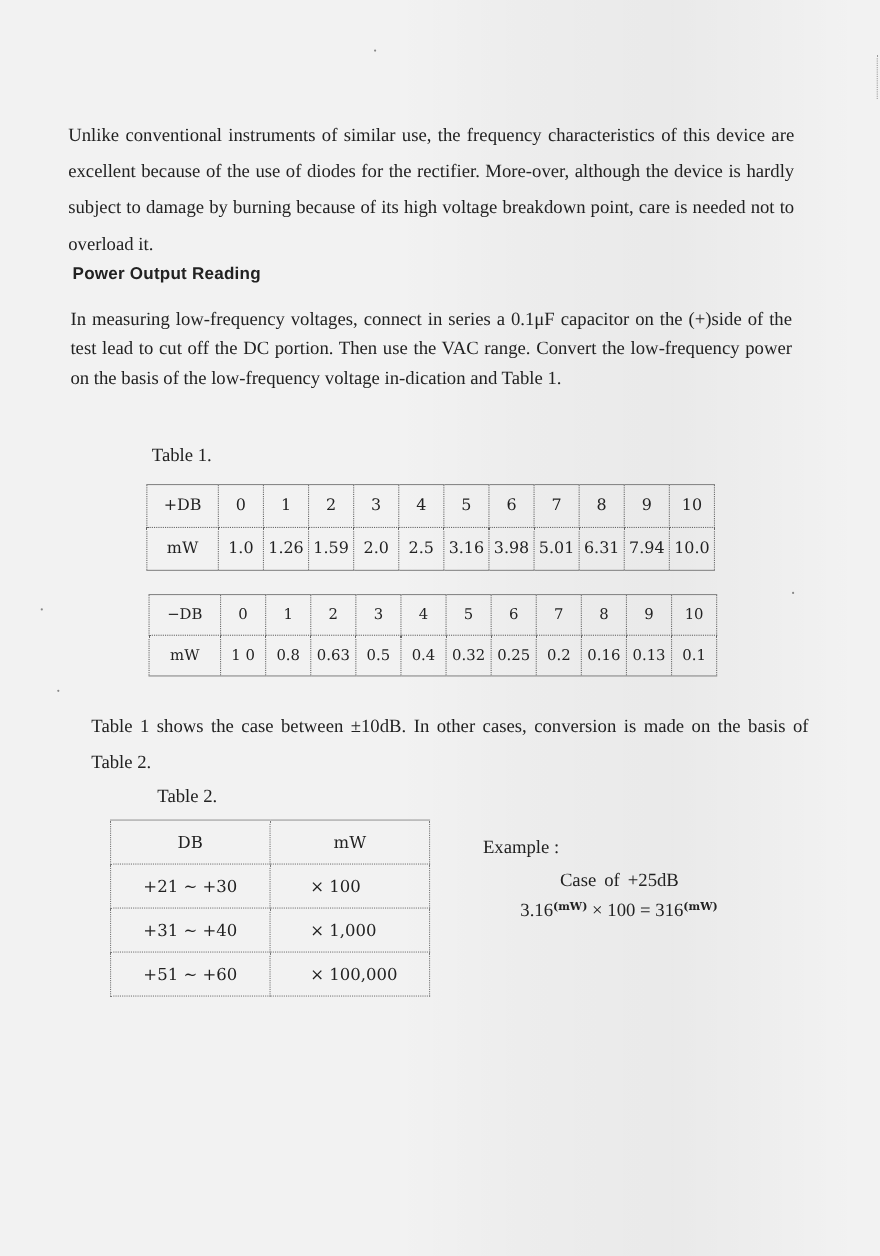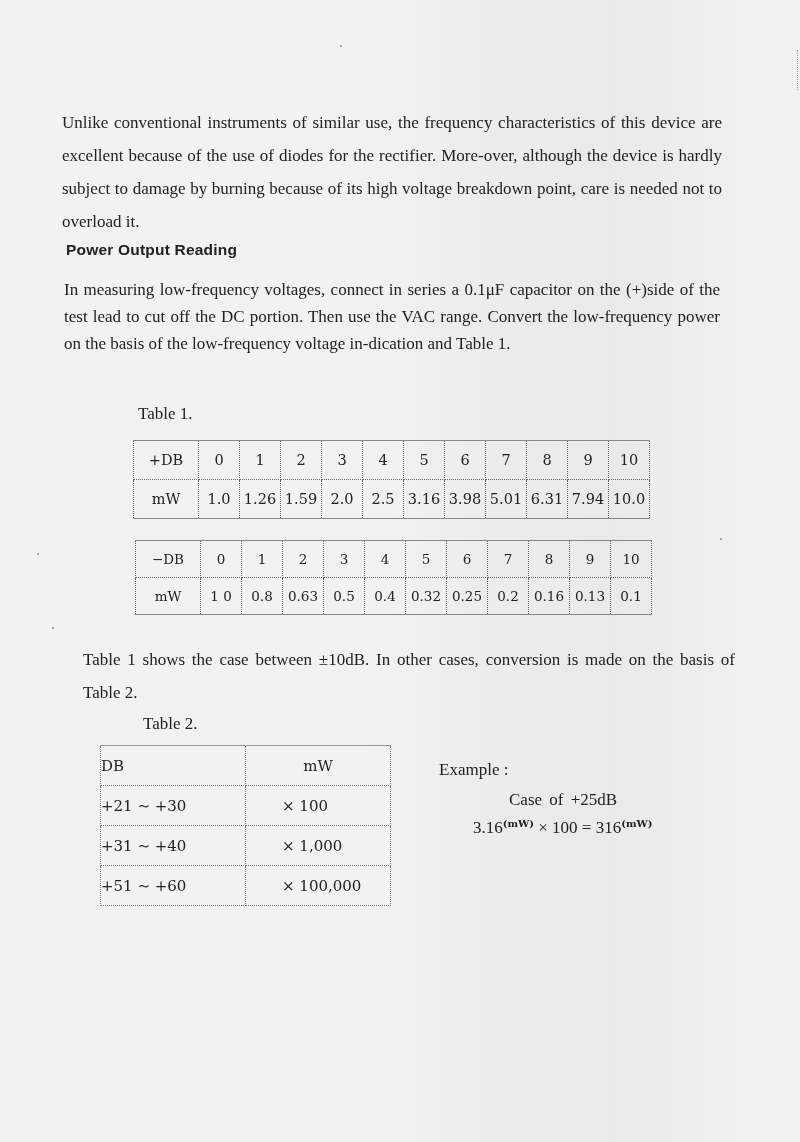--- a/index.html
+++ b/index.html
@@ -52,21 +52,21 @@
     #table1 { left: 133px; top: 440px; }
     #table1 td { height: 38px; }
     #table2neg { left: 135px; top: 540px; font-size: 13.5px; }
     #table2neg td { height: 36px; }
 
     table.t2 {
       position: absolute; left: 100px; top: 745px; border-collapse: collapse;
       font-family: "DejaVu Serif", serif; font-size: 15px;
     }
     table.t2 td {
-      border: 1px dotted #777; height: 39px; padding: 0;
+      border: 1px dotted #777; height: 39px; text-align: center; padding: 0;
     }
     table.t2 td.db { width: 144px; }
     table.t2 td.mw { width: 144px; text-align: left; padding-left: 36px; width: 108px; }
     table.t2 tr.hdr td.mw { text-align: center; padding-left: 0; width: 144px; }
     table.t2 tr:first-child td { border-top: 1.5px solid #999; }
 
     .example-label {
       position: absolute; left: 439px; top: 760px;
       font-family: Liberation Serif, serif; font-size: 17px;
     }

